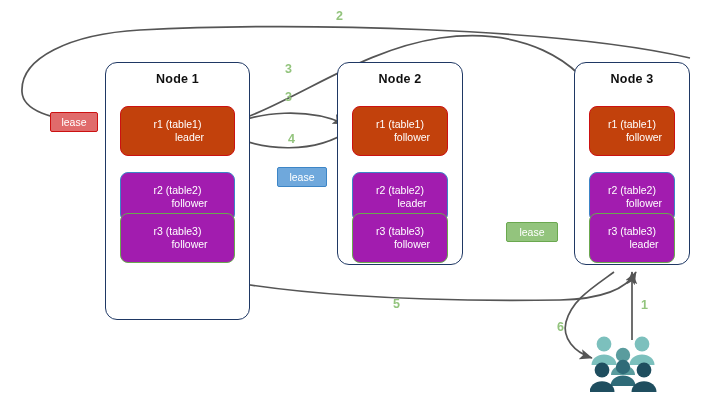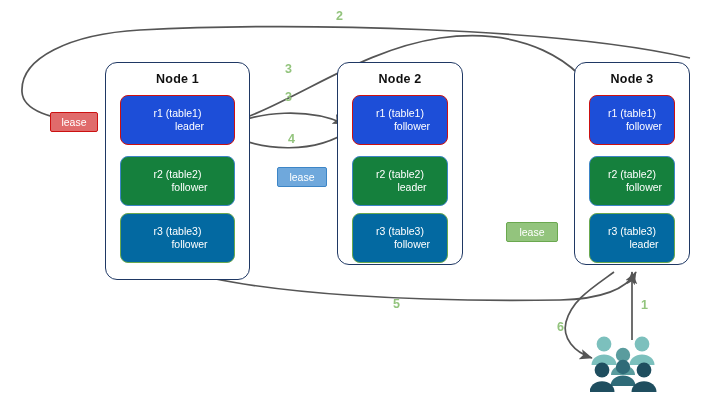--- a/index.html
+++ b/index.html
@@ -9,23 +9,23 @@
   svg#wires{position:absolute;left:0;top:0;width:704px;height:405px;}
 
   .node-box{position:absolute;border:1.6px solid #1f3864;border-radius:12px;background:#ffffff;box-sizing:border-box;}
   .node-title{position:absolute;left:0;right:0;top:9px;text-align:center;font-size:12.5px;font-weight:bold;color:#101010;letter-spacing:.2px;}
 
   .replica{position:absolute;left:14px;right:14px;border-radius:8px;box-sizing:border-box;
            display:flex;flex-direction:column;align-items:center;justify-content:center;
            color:#ffffff;font-size:10.5px;line-height:13px;text-align:center;}
   .replica .l1{display:block;}
   .replica .l2{display:block;padding-left:24px;}
-  .rep-red{background:#1d4ed8;border:1.6px solid #cc1111;}
-  .rep-blue{background:#15803d;border:1.6px solid #3d85c6;}
-  .rep-green{background:#0369a1;border:1.6px solid #6aa84f;}
+  .rep-red{background:#c2410c;border:1.6px solid #cc1111;margin-top:11px;}
+  .rep-blue{background:#a21caf;border:1.6px solid #3d85c6;margin-top:16px;}
+  .rep-green{background:#a21caf;border:1.6px solid #6aa84f;}
 
   .lease{position:absolute;border-radius:2px;box-sizing:border-box;display:flex;align-items:center;justify-content:center;
          color:#ffffff;font-size:10.5px;height:20px;}
   .lease-red{background:#e06b6b;border:1.6px solid #cc1111;}
   .lease-blue{background:#6fa8dc;border:1.6px solid #3d85c6;}
   .lease-green{background:#93c47d;border:1.6px solid #6aa84f;}
 
   .step-num{position:absolute;color:#93c47d;font-size:12.5px;font-weight:bold;}
 
   .people{position:absolute;}
@@ -50,21 +50,21 @@
 
     <path d="M 350 130 C 316 154, 262 152, 230 134" fill="none" stroke="#555555" stroke-width="1.7" marker-end="url(#ah)"></path>
 
     <path d="M 172 268 C 260 296, 430 302, 560 300 C 600 299, 626 290, 636 272" fill="none" stroke="#555555" stroke-width="1.7" marker-end="url(#ah)"></path>
 
     <path d="M 632 340 L 632 272" fill="none" stroke="#555555" stroke-width="1.7" marker-end="url(#ah)"></path>
 
     <path d="M 614 272 C 592 288, 572 300, 566 322 C 562 338, 574 352, 592 358" fill="none" stroke="#555555" stroke-width="1.7" marker-end="url(#ah)"></path>
   </svg>
 
-  <div class="node-box" style="left:105px;top:62px;width:145px;height:218px;">
+  <div class="node-box" style="left:105px;top:62px;width:145px;height:258px;">
     <div class="node-title">Node 1</div>
     <div class="replica rep-red" style="top:32px;height:50px;">
       <span class="l1">r1 (table1)</span>
       <span class="l2">leader</span>
     </div>
     <div class="replica rep-blue" style="top:93px;height:50px;">
       <span class="l1">r2 (table2)</span>
       <span class="l2">follower</span>
     </div>
     <div class="replica rep-green" style="top:150px;height:50px;">

